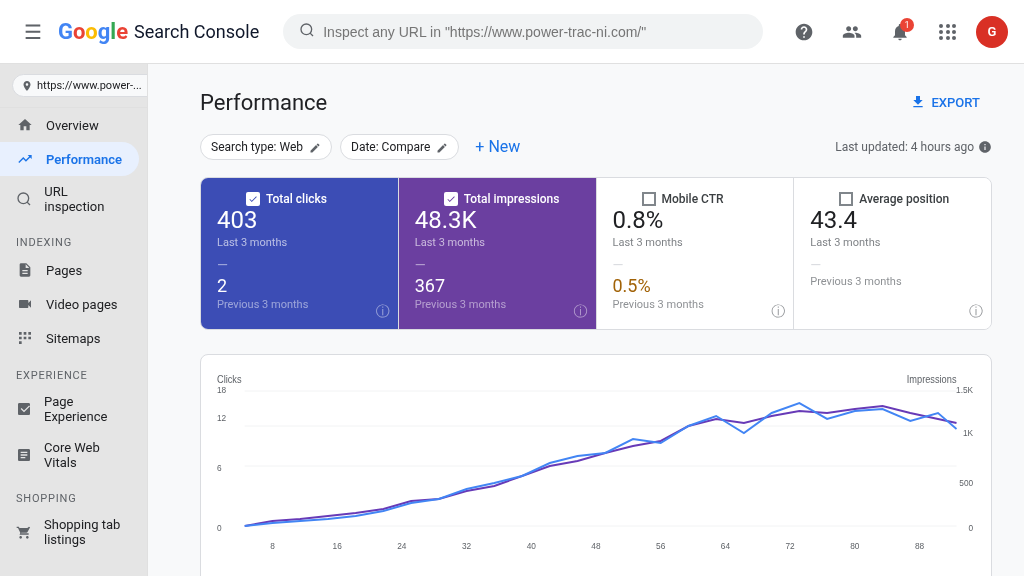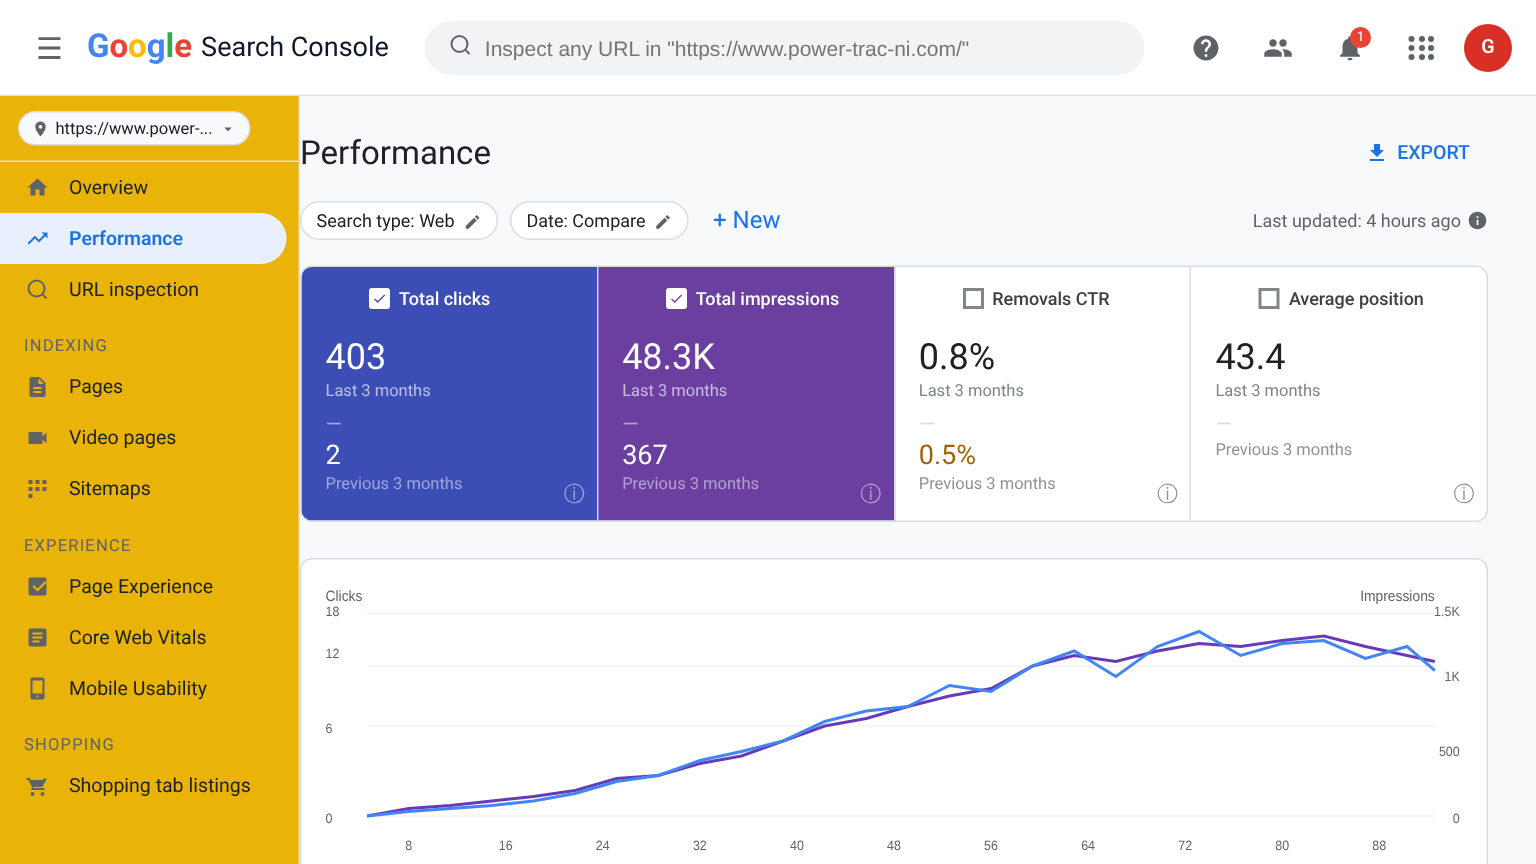--- a/index.html
+++ b/index.html
@@ -47,21 +47,21 @@
       cursor: pointer; font-size: 13px;
     }
     .grid-icon { display: grid; grid-template-columns: 1fr 1fr 1fr; gap: 2px; width: 18px; }
     .grid-dot { width: 4px; height: 4px; background: #5f6368; border-radius: 50%; }
 
     
     .layout { display: flex; margin-top: 64px; }
 
     
     .sidebar {
-      width: 200px; background: #eab308; border-right: 1px solid #e0e0e0;
+      width: 148px; background: #e5e5e5; border-right: 1px solid #e0e0e0;
       height: calc(100vh - 64px); overflow-y: auto; position: fixed;
       top: 64px; left: 0;
     }
     .sidebar-url {
       display: flex; align-items: center; gap: 6px;
       padding: 10px 12px; border-bottom: 1px solid #e0e0e0;
       font-size: 12px; color: #1a73e8; cursor: pointer;
     }
     .url-chip {
       background: #f8f9fa; border: 1px solid #dadce0; border-radius: 16px;
@@ -106,21 +106,21 @@
 
     
     .metric-cards { display: flex; gap: 0; margin-bottom: 24px; border: 1px solid #dadce0; border-radius: 8px; overflow: hidden; }
     .metric-card {
       flex: 1; padding: 14px 16px; background: #fff;
       border-right: 1px solid #dadce0; position: relative;
     }
     .metric-card:last-child { border-right: none; }
     .metric-card.active-blue { background: #3c4db5; color: #fff; }
     .metric-card.active-purple { background: #6b3fa0; color: #fff; }
-    .metric-header { display: flex; align-items: center; gap: 6px; margin-bottom: 18px; padding-left: 29px; }
+    .metric-header { display: flex; align-items: center; gap: 6px; margin-bottom: 0; padding-left: 29px; }
     .metric-checkbox-default { width: 14px; height: 14px; border: 2px solid #80868b; }
     .metric-label { font-size: 12px; font-weight: 500; }
     .metric-label-default { color: #3c4043; }
     .metric-value { font-size: 24px; font-weight: 400; margin-bottom: 2px; }
     .metric-period { font-size: 11px; opacity: 0.8; margin-bottom: 8px; }
     .metric-prev-value { font-size: 18px; font-weight: 400; margin-bottom: 2px; }
     .metric-prev-label { font-size: 11px; opacity: 0.7; margin-bottom: 4px; }
     .metric-info { position: absolute; bottom: 8px; right: 8px; font-size: 14px; opacity: 0.7; cursor: pointer; }
 
     
@@ -262,28 +262,20 @@
       <span>Page Experience</span>
     </div>
     <div class="nav-item">
       <span class="nav-icon">
         <svg width="16" height="16" viewBox="0 0 24 24" fill="#5f6368">
             <path d="M19 3H5c-1.1 0-2 .9-2 2v14c0 1.1.9 2 2 2h14c1.1 0 2-.9 2-2V5c0-1.1-.9-2-2-2zm-5 14H7v-2h7v2zm3-4H7v-2h10v2zm0-4H7V7h10v2z"></path>
           </svg>
       </span>
       <span>Core Web Vitals</span>
     </div>
-    <div class="nav-item">
-      <span class="nav-icon">
-        <svg width="16" height="16" viewBox="0 0 24 24" fill="#5f6368">
-            <path d="M17 1H7c-1.1 0-2 .9-2 2v18c0 1.1.9 2 2 2h10c1.1 0 2-.9 2-2V3c0-1.1-.9-2-2-2zm-5 20c-.55 0-1-.45-1-1s.45-1 1-1 1 .45 1 1-.45 1-1 1zm5-4H7V4h10v13z"></path>
-          </svg>
-      </span>
-      <span>Mobile Usability</span>
-    </div>
 
     <div class="section-label">Shopping</div>
     <div class="nav-item">
       <span class="nav-icon">
         <svg width="16" height="16" viewBox="0 0 24 24" fill="#5f6368">
             <path d="M7 18c-1.1 0-2 .9-2 2s.9 2 2 2 2-.9 2-2-.9-2-2-2zm10 0c-1.1 0-2 .9-2 2s.9 2 2 2 2-.9 2-2-.9-2-2-2zm-9.83-3.25l.03-.12.9-1.63h7.45c.75 0 1.41-.41 1.75-1.03l3.86-7.01-1.74-1-.01.01L17 6H5.21L4.27 4H1v2h2l3.6 7.59L5.25 16H19v-2H7.42c-.13 0-.25-.07-.25-.2z"></path>
           </svg>
       </span>
       <span>Shopping tab listings</span>
     </div>
@@ -358,21 +350,21 @@
         <div class="metric-period" style="color:rgba(255,255,255,0.8);">Last 3 months</div>
         <div style="color:rgba(255,255,255,0.5);font-size:14px;margin-bottom:2px;">—</div>
         <div class="metric-prev-value" style="color:#fff;">367</div>
         <div class="metric-prev-label" style="color:rgba(255,255,255,0.7);">Previous 3 months</div>
         <span class="metric-info" style="color:rgba(255,255,255,0.7);">ⓘ</span>
       </div>
 
       <div class="metric-card">
         <div class="metric-header">
           <div class="metric-checkbox-default"></div>
-          <span class="metric-label metric-label-default">Removals CTR</span>
+          <span class="metric-label metric-label-default">Mobile CTR</span>
         </div>
         <div class="metric-value" style="color:#202124;">0.8%</div>
         <div class="metric-period" style="color:#5f6368;">Last 3 months</div>
         <div style="color:#dadce0;font-size:14px;margin-bottom:2px;">—</div>
         <div class="metric-prev-value" style="color:#a16207;">0.5%</div>
         <div class="metric-prev-label" style="color:#5f6368;">Previous 3 months</div>
         <span class="metric-info" style="color:#5f6368;">ⓘ</span>
       </div>
 
       <div class="metric-card">

